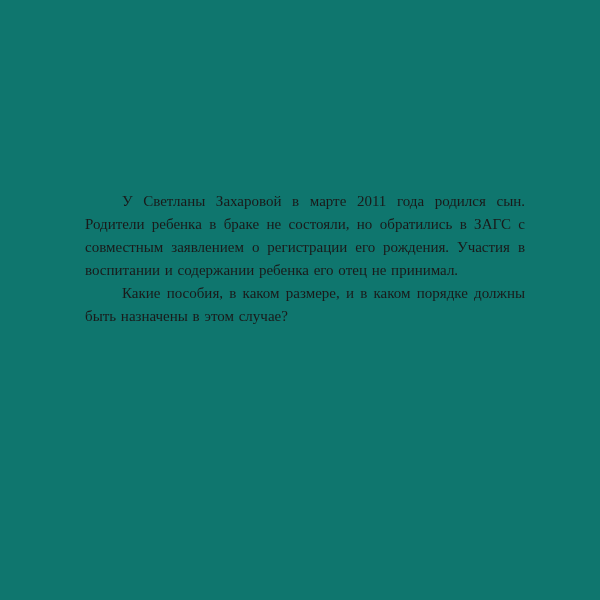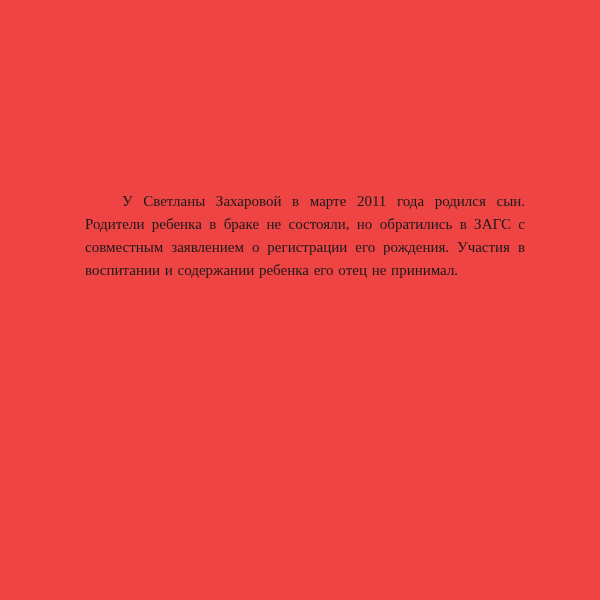--- a/index.html
+++ b/index.html
@@ -9,21 +9,21 @@
   body {
     width: 600px;
     height: 600px;
     background: #ffffff;
     overflow: hidden;
   }
   .page {
     position: relative;
     width: 600px;
     height: 600px;
-    background: #ef4444;
+    background: #0f766e;
   }
   .text-block {
     position: absolute;
     left: 85px;
     top: 190px;
     width: 440px;
   }
   .text-block p {
     margin: 0;
     padding: 0;
@@ -35,14 +35,15 @@
     text-indent: 37px;
     word-spacing: 1px;
   }
 </style>
 </head>
 <body>
 
 <div class="page">
   <div class="text-block">
     <p>У Светланы Захаровой в марте 2011 года родился сын. Родители ребенка в браке не состояли, но обратились в ЗАГС с совместным заявлением о регистрации его рождения. Участия в воспитании и содержании ребенка его отец не принимал.</p>
+    <p>Какие пособия, в каком размере, и в каком порядке должны быть назначены в этом случае?</p>
   </div>
 </div>
 
 </body></html>

